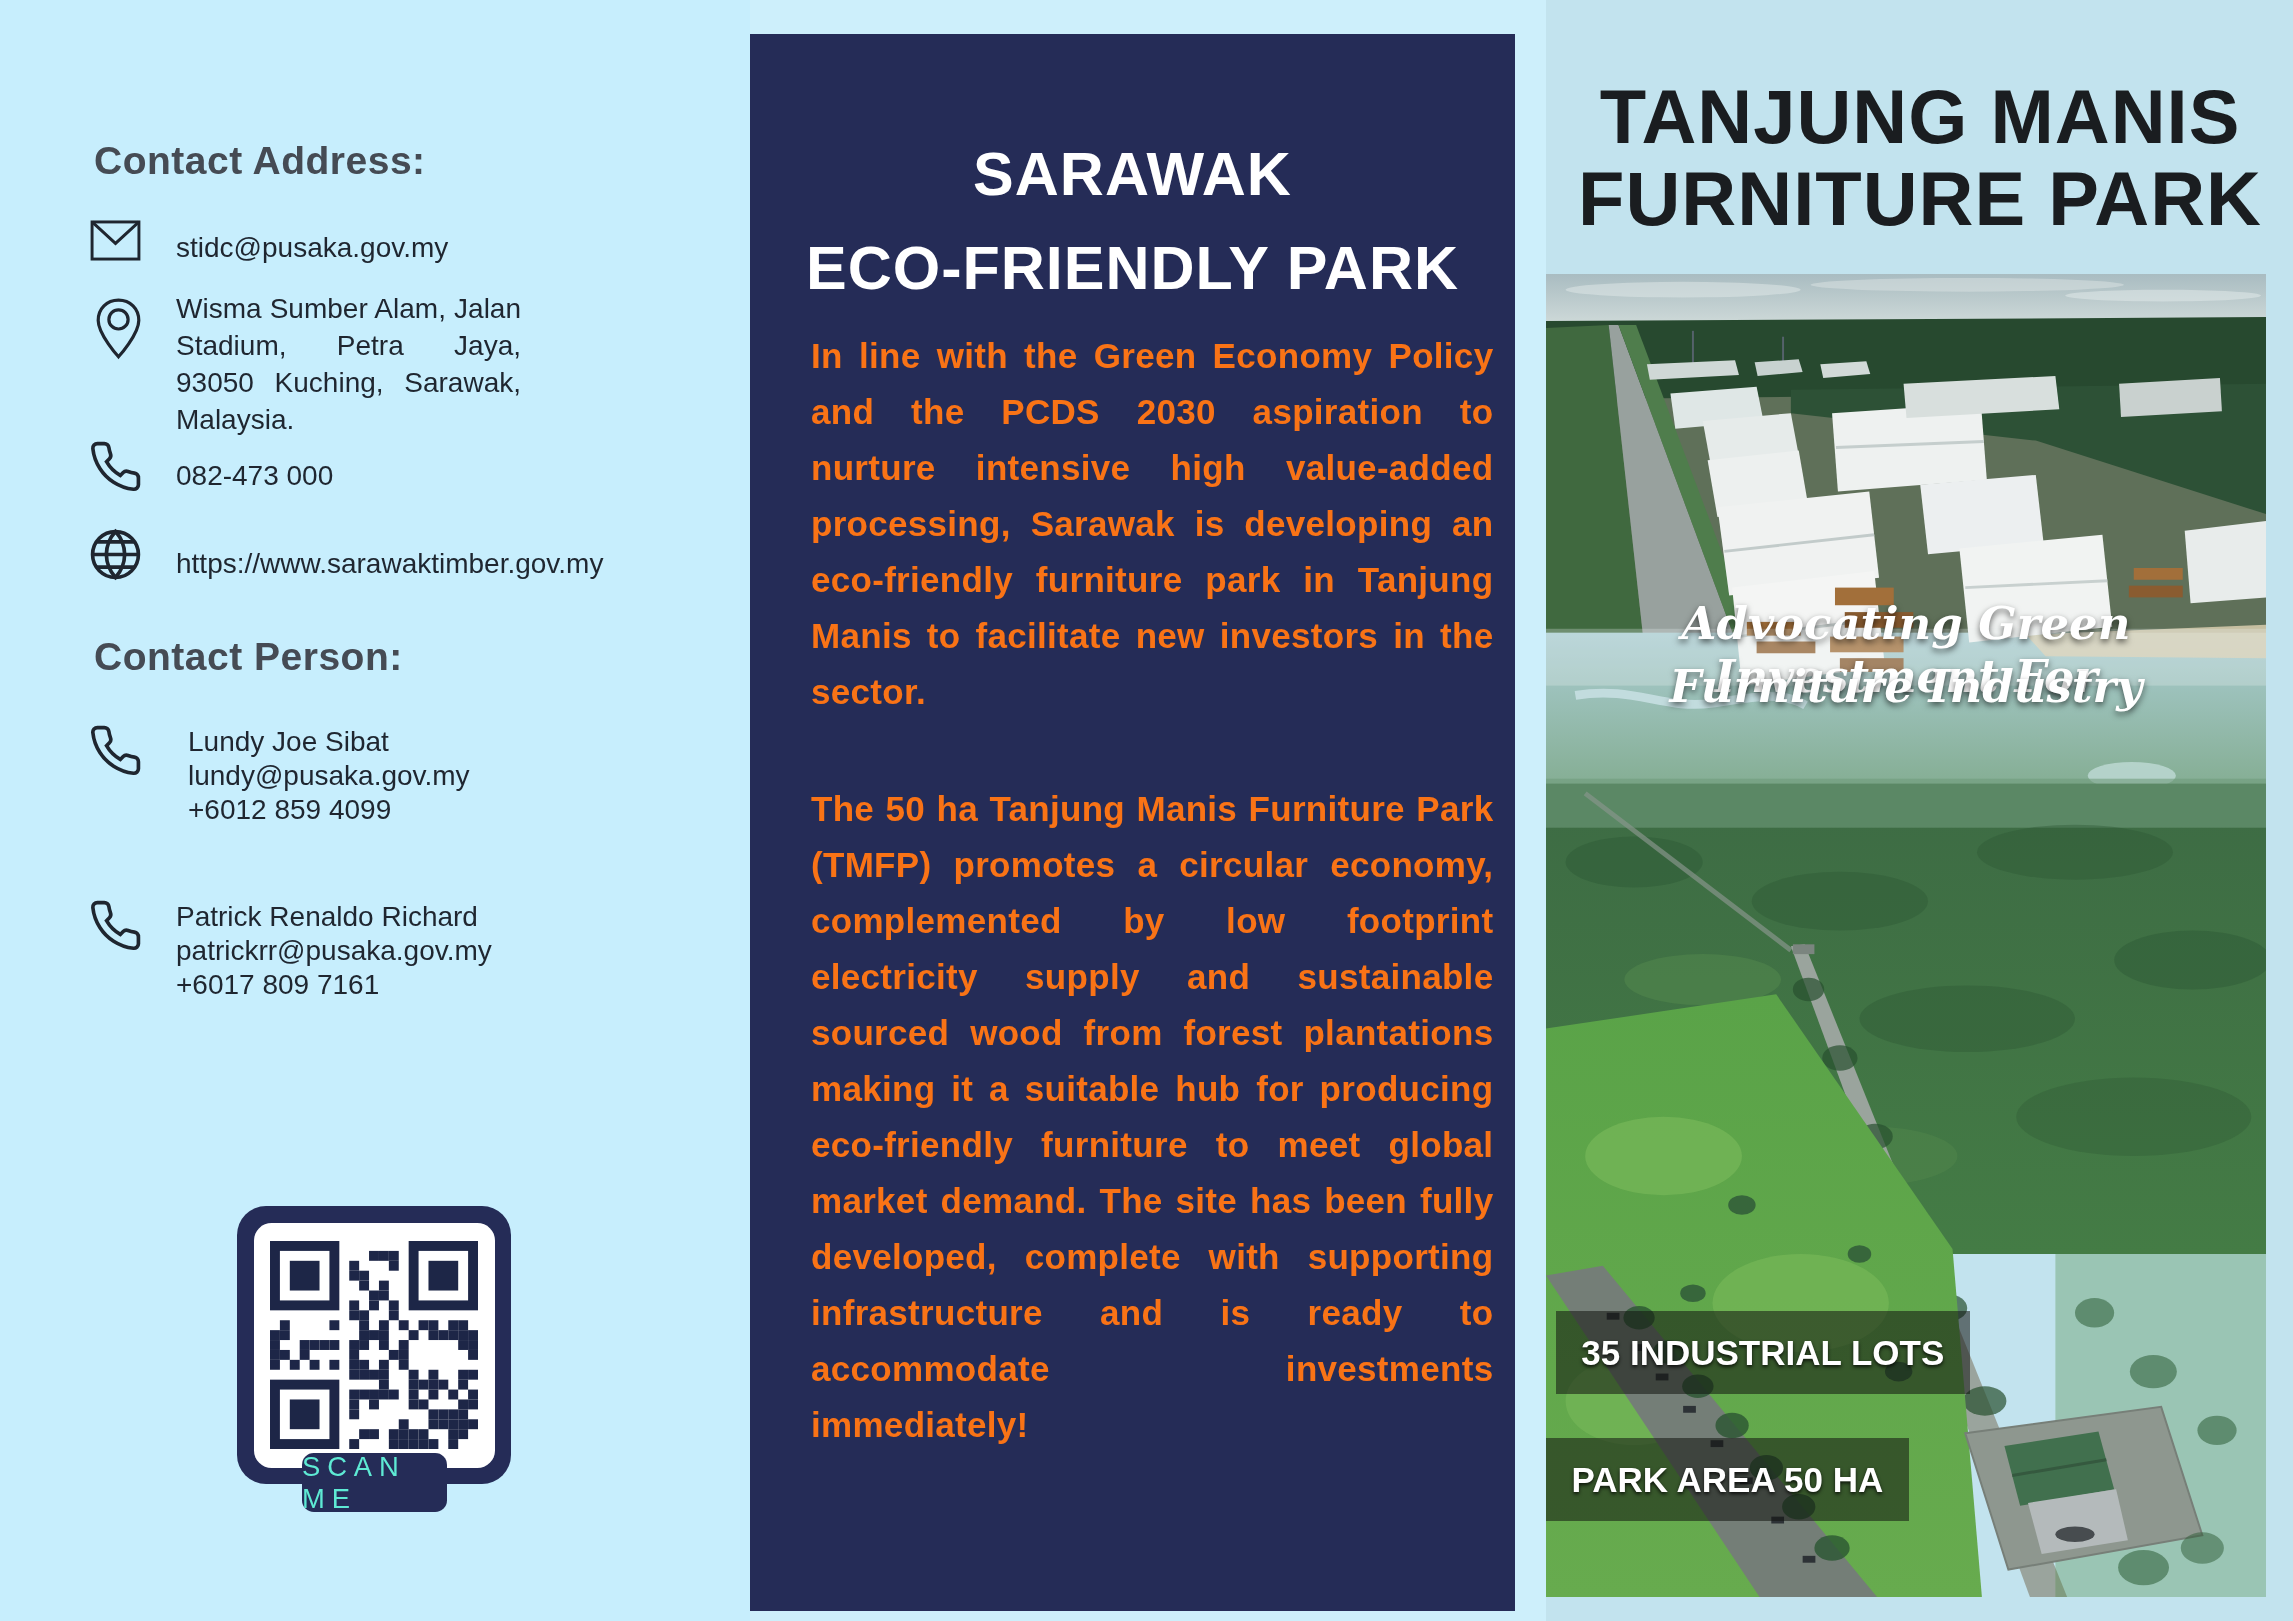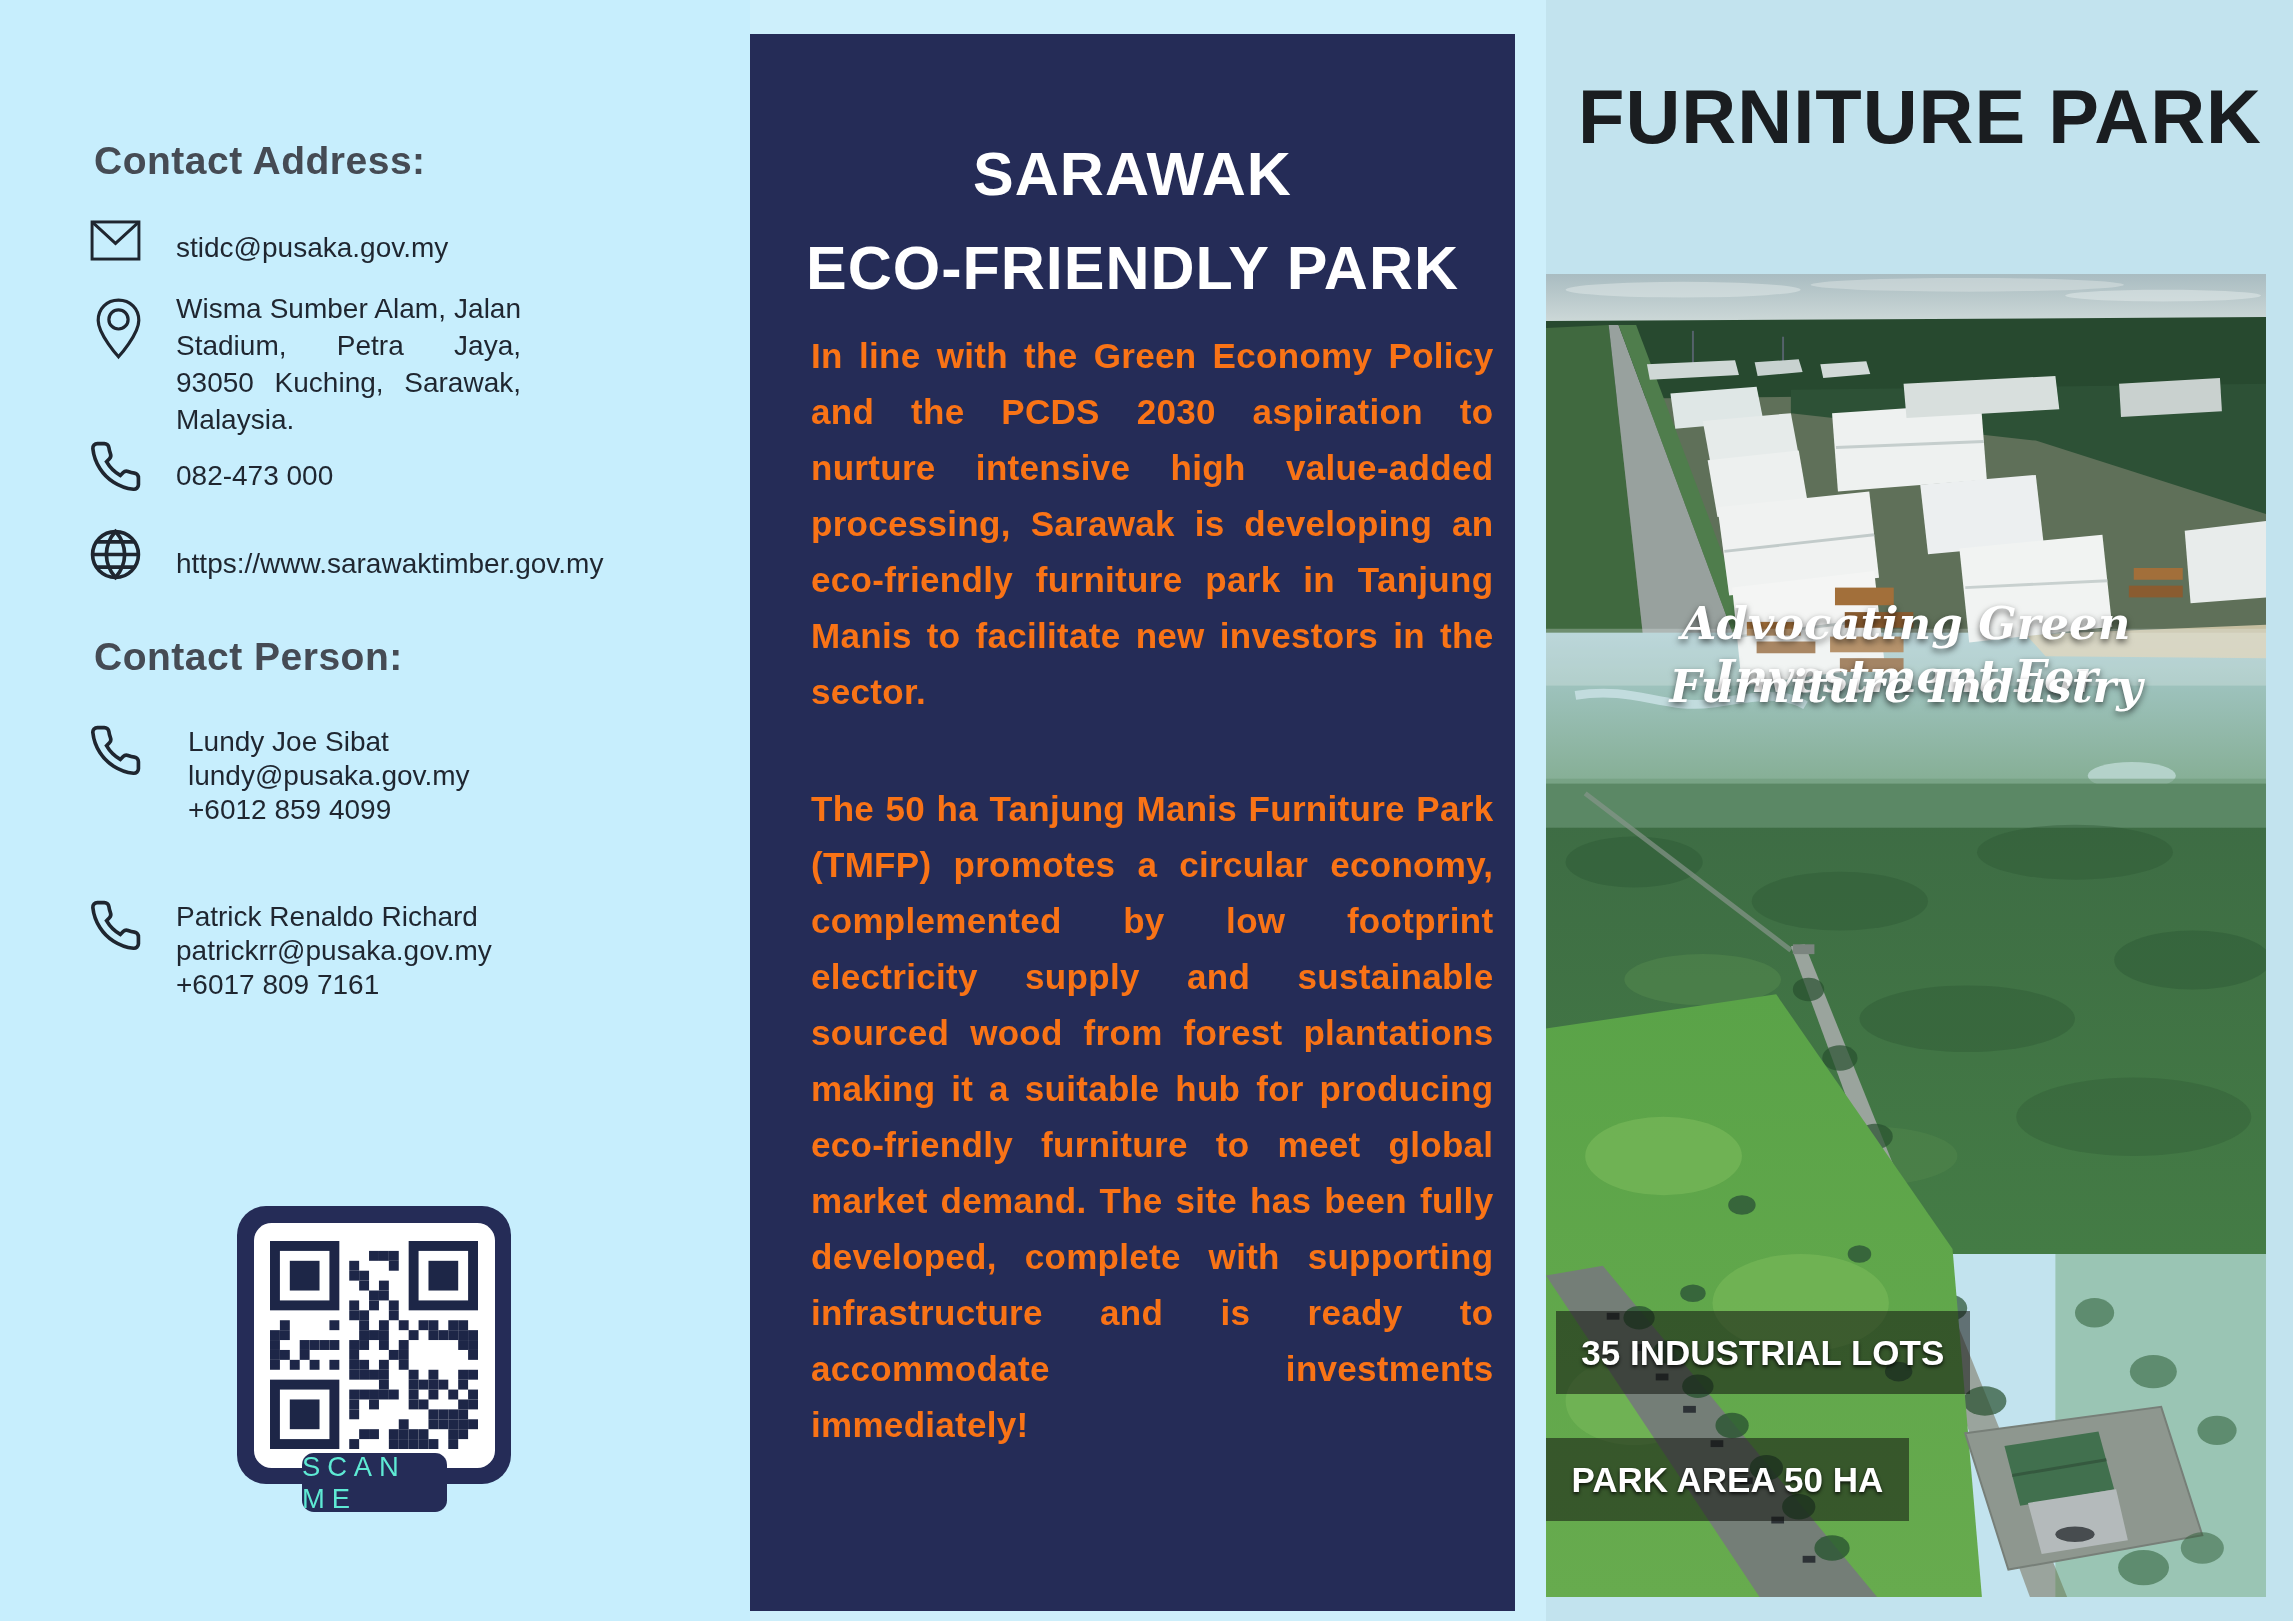--- a/index.html
+++ b/index.html
@@ -256,20 +256,21 @@
       <div>ECO-FRIENDLY PARK</div>
     </div>
     <div class="mid-body">
       <p>In line with the Green Economy Policy and the PCDS 2030 aspiration to nurture intensive high value-added processing, Sarawak is developing an eco-friendly furniture park in Tanjung Manis to facilitate new investors in the sector.</p>
       <p>The 50 ha Tanjung Manis Furniture Park (TMFP) promotes a circular economy, complemented by low footprint electricity supply and sustainable sourced wood from forest plantations making it a suitable hub for producing eco-friendly furniture to meet global market demand. The site has been fully developed, complete with supporting infrastructure and is ready to accommodate investments immediately!</p>
     </div>
   </div>
 
   <div class="right-panel">
     <div class="right-title">
+      <div>TANJUNG MANIS</div>
       <div>FURNITURE PARK</div>
     </div>
 
     <div class="photo">
       <svg class="scene" viewBox="0 0 735 1350" preserveAspectRatio="none">
         <defs>
           <linearGradient id="gSky" x1="0" y1="0" x2="0" y2="1">
             <stop offset="0" stop-color="#a9bcc1"></stop>
               <stop offset="1" stop-color="#cfdad9"></stop>
           </linearGradient>

